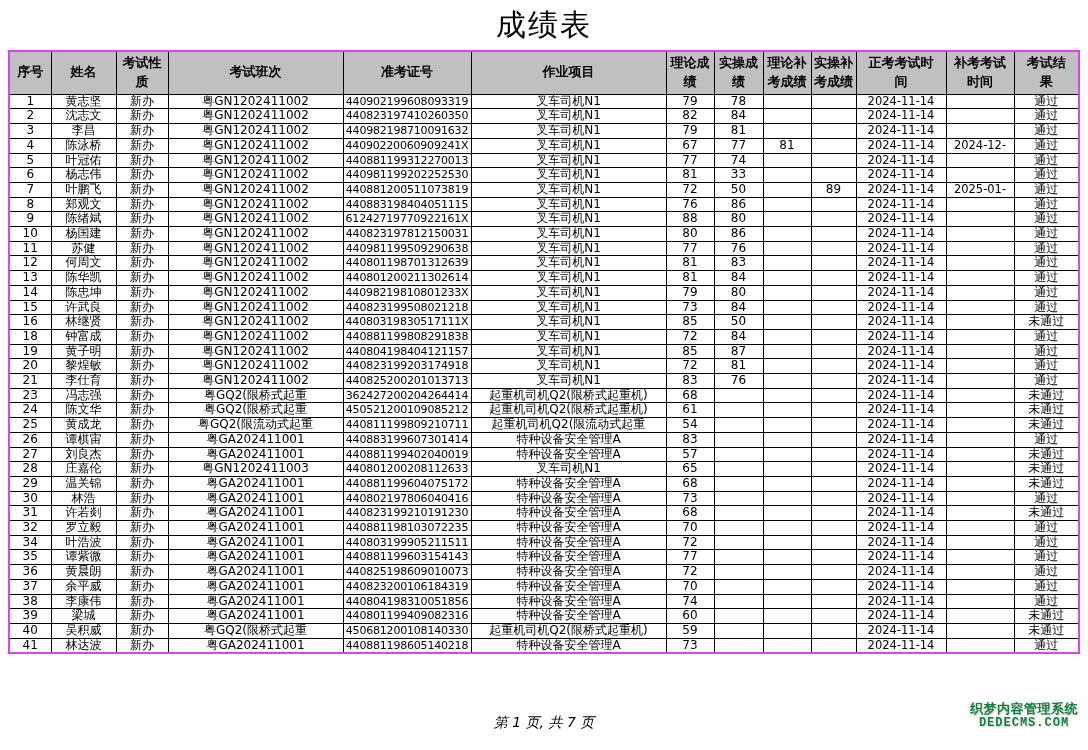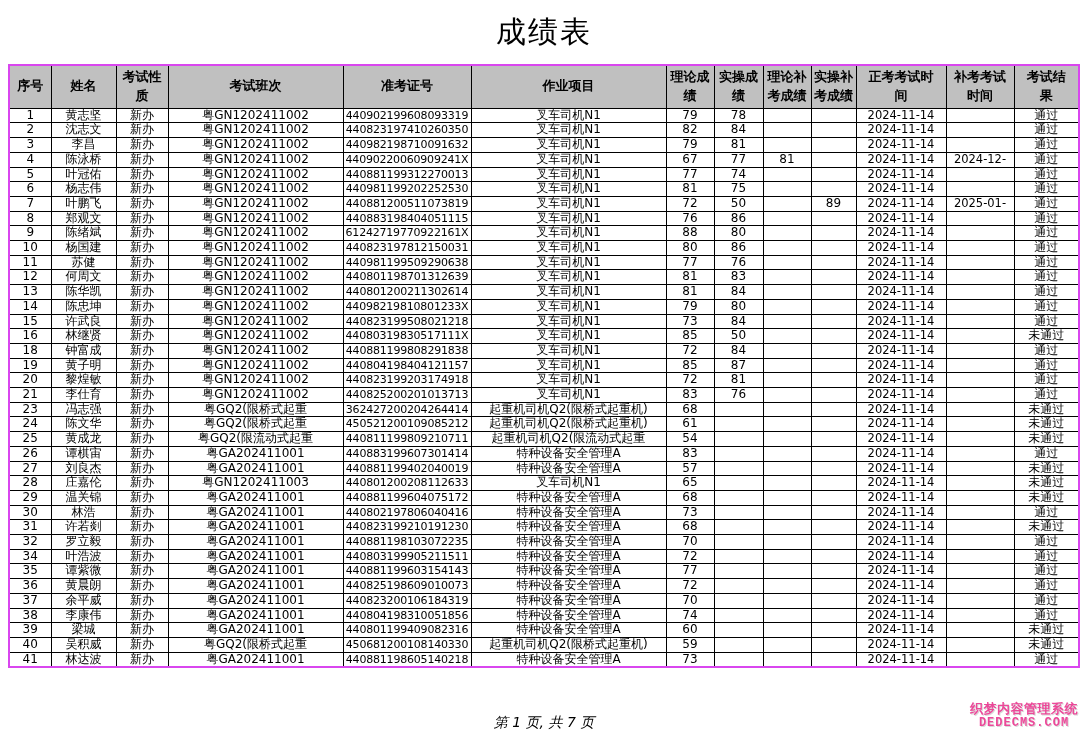--- a/index.html
+++ b/index.html
@@ -3,21 +3,21 @@
 <meta charset="utf-8">
 <style>
   html,body{margin:0;padding:0;}
   body{
     width:1088px;height:750px;background:#ffffff;position:relative;
     font-family:"DejaVu Sans","Liberation Sans",sans-serif;color:#000;
     overflow:hidden;
   }
   .title{
     text-align:center;font-family:"DejaVu Serif","Liberation Serif",serif;
-    font-size:30px;line-height:40px;height:40px;margin:12px;font-weight:400;
+    font-size:30px;line-height:40px;height:40px;margin:5px;font-weight:400;
     letter-spacing:2px;
   }
   table.score{
     border-collapse:collapse;table-layout:fixed;
     margin-left:8px;width:1070px;
     border:2px solid #d946ef;
   }
   table.score th{
     background:#c0c0c0;border:1px solid #000;
     font-size:13px;font-weight:bold;text-align:center;
@@ -30,21 +30,21 @@
     white-space:nowrap;overflow:hidden;
   }
   table.score td.col-id{font-size:11px;letter-spacing:-0.2px;margin-left:8px;}
   table.score td.col-date{font-size:11.5px;}
   .page-footer{
     position:absolute;left:0;top:714px;width:100%;
     text-align:center;font-size:14px;font-style:italic;
   }
   .watermark{
     position:absolute;right:10px;top:701px;
-    text-align:center;color:#ec4899;font-weight:bold;
+    text-align:center;color:#15803d;font-weight:bold;
     text-shadow:1px 1px 0 #d9d9d9;
     line-height:15px;
   }
   .watermark .wm-cn{font-size:13px;letter-spacing:0.5px;}
   .watermark .wm-en{font-size:12px;letter-spacing:1px;font-family:Liberation Mono, monospace;}
 </style>
 </head>
 <body>
 
 <h1 class="title">成绩表</h1>
@@ -167,21 +167,21 @@
         <td>通过</td>
       </tr>
       <tr>
         <td>6</td>
         <td>杨志伟</td>
         <td>新办</td>
         <td>粤GN1202411002</td>
         <td class="col-id">440981199202252530</td>
         <td>叉车司机N1</td>
         <td>81</td>
-        <td>75</td>
+        <td>33</td>
         <td></td>
         <td></td>
         <td class="col-date">2024-11-14</td>
         <td class="col-date"></td>
         <td>通过</td>
       </tr>
       <tr>
         <td>7</td>
         <td>叶鹏飞</td>
         <td>新办</td>

